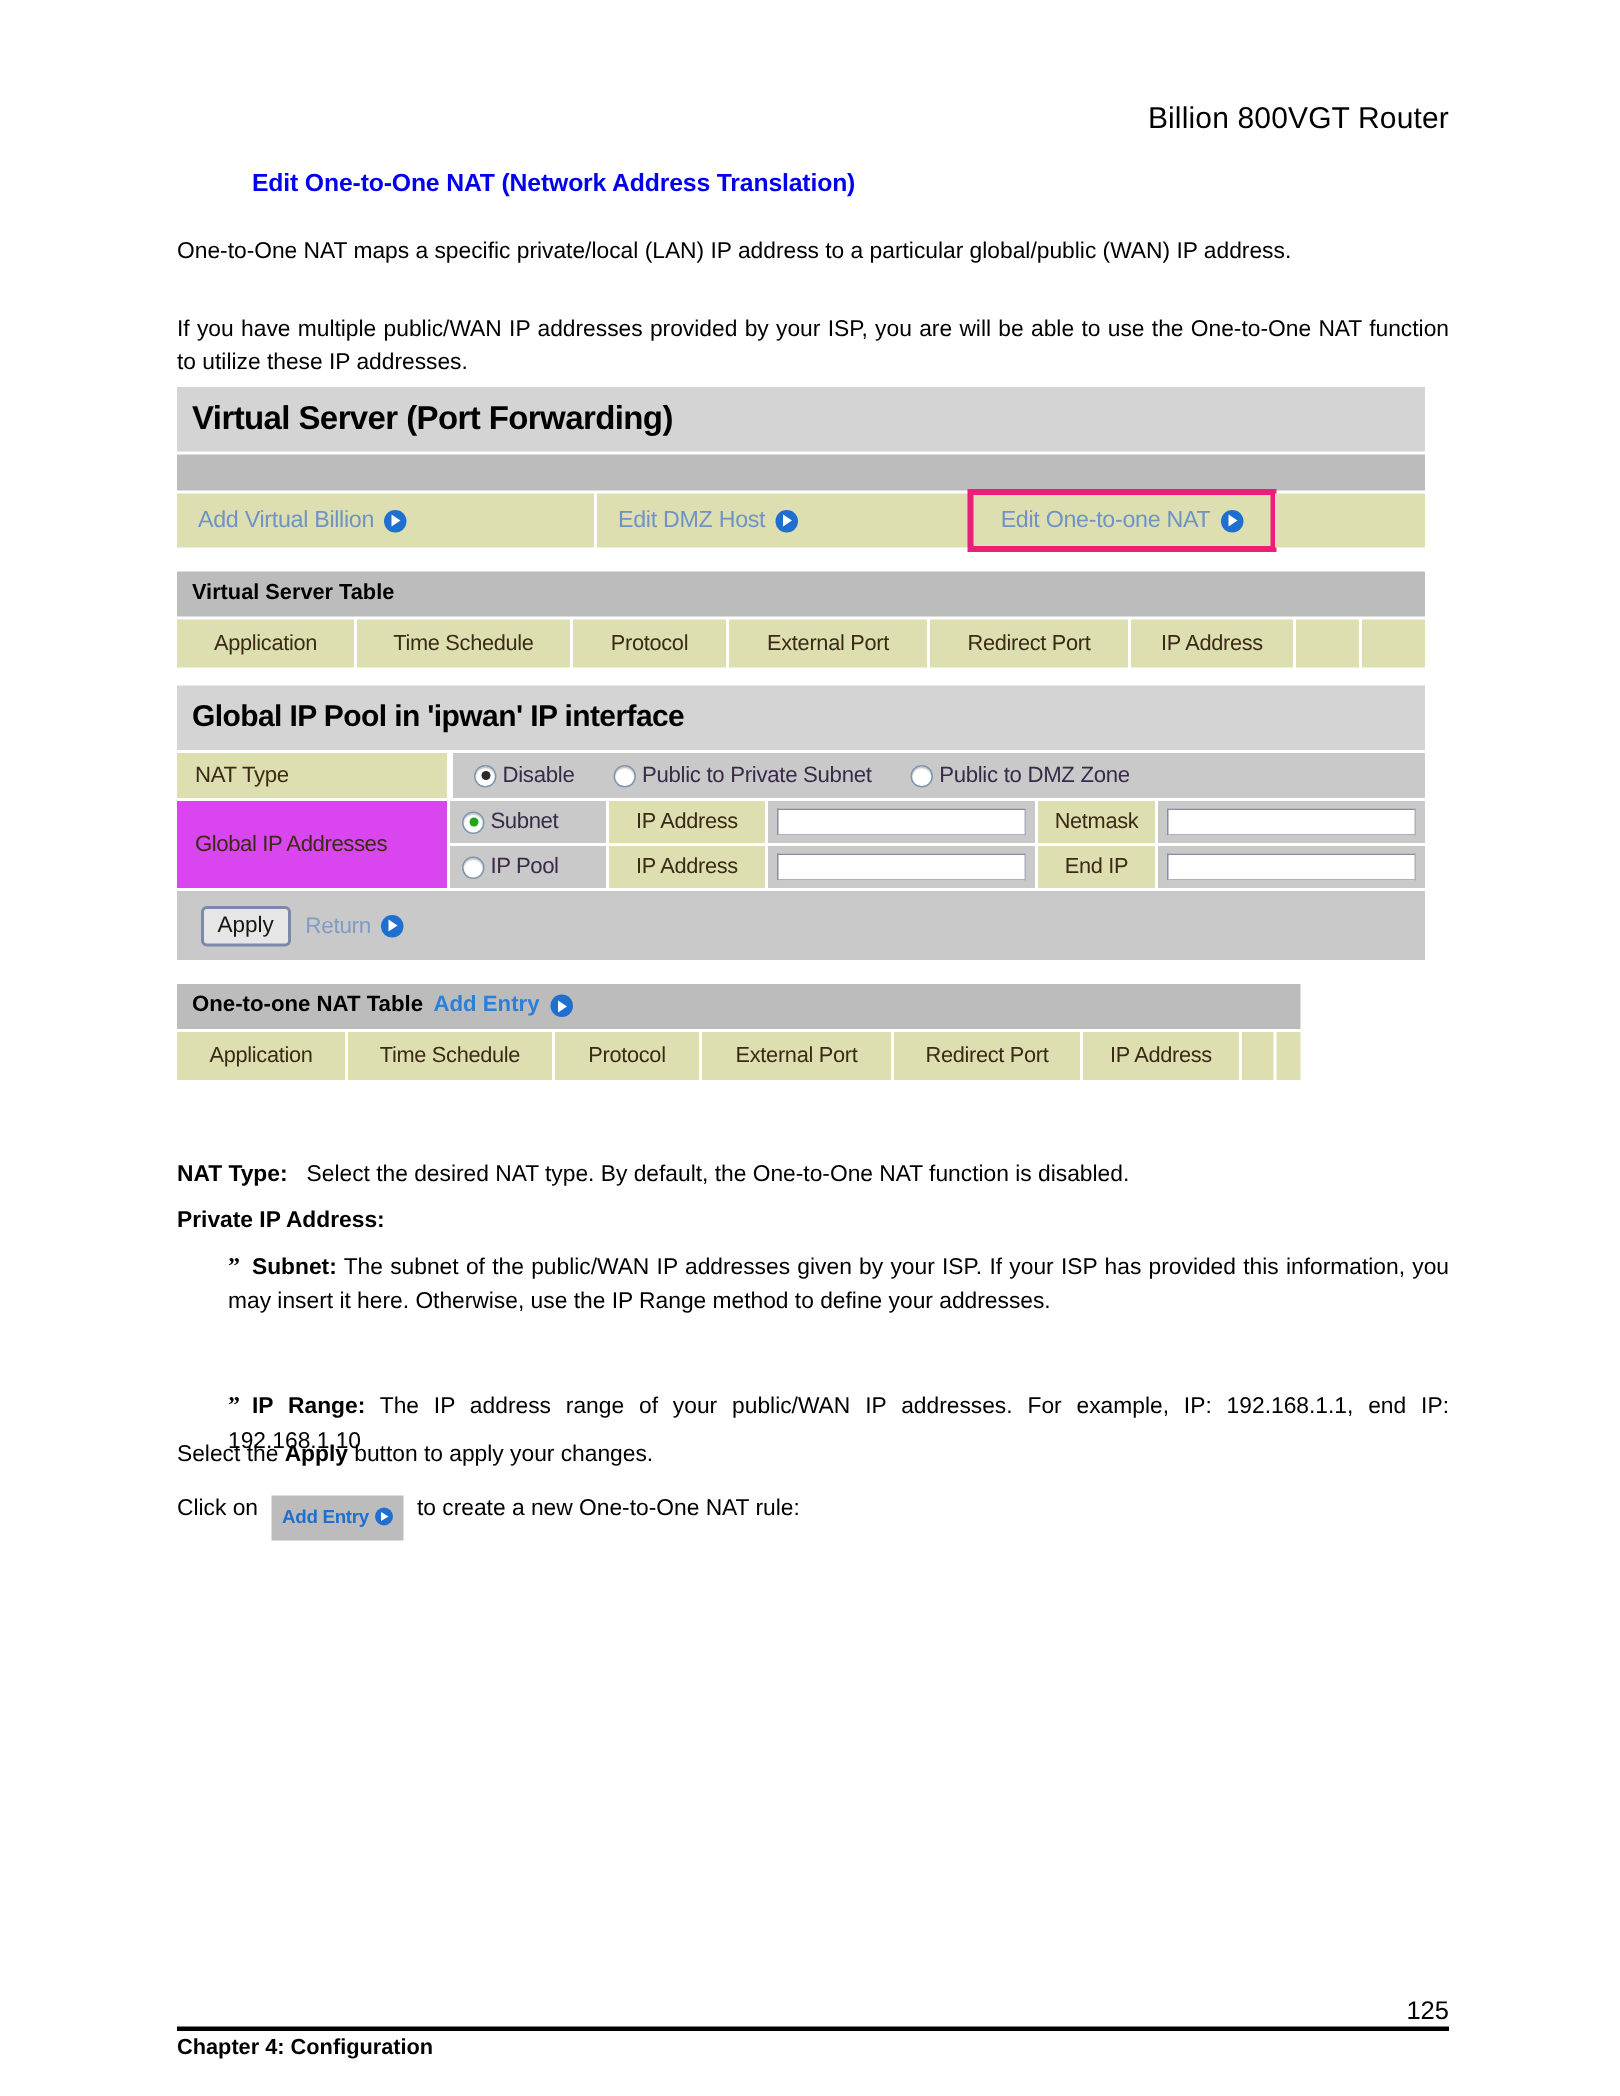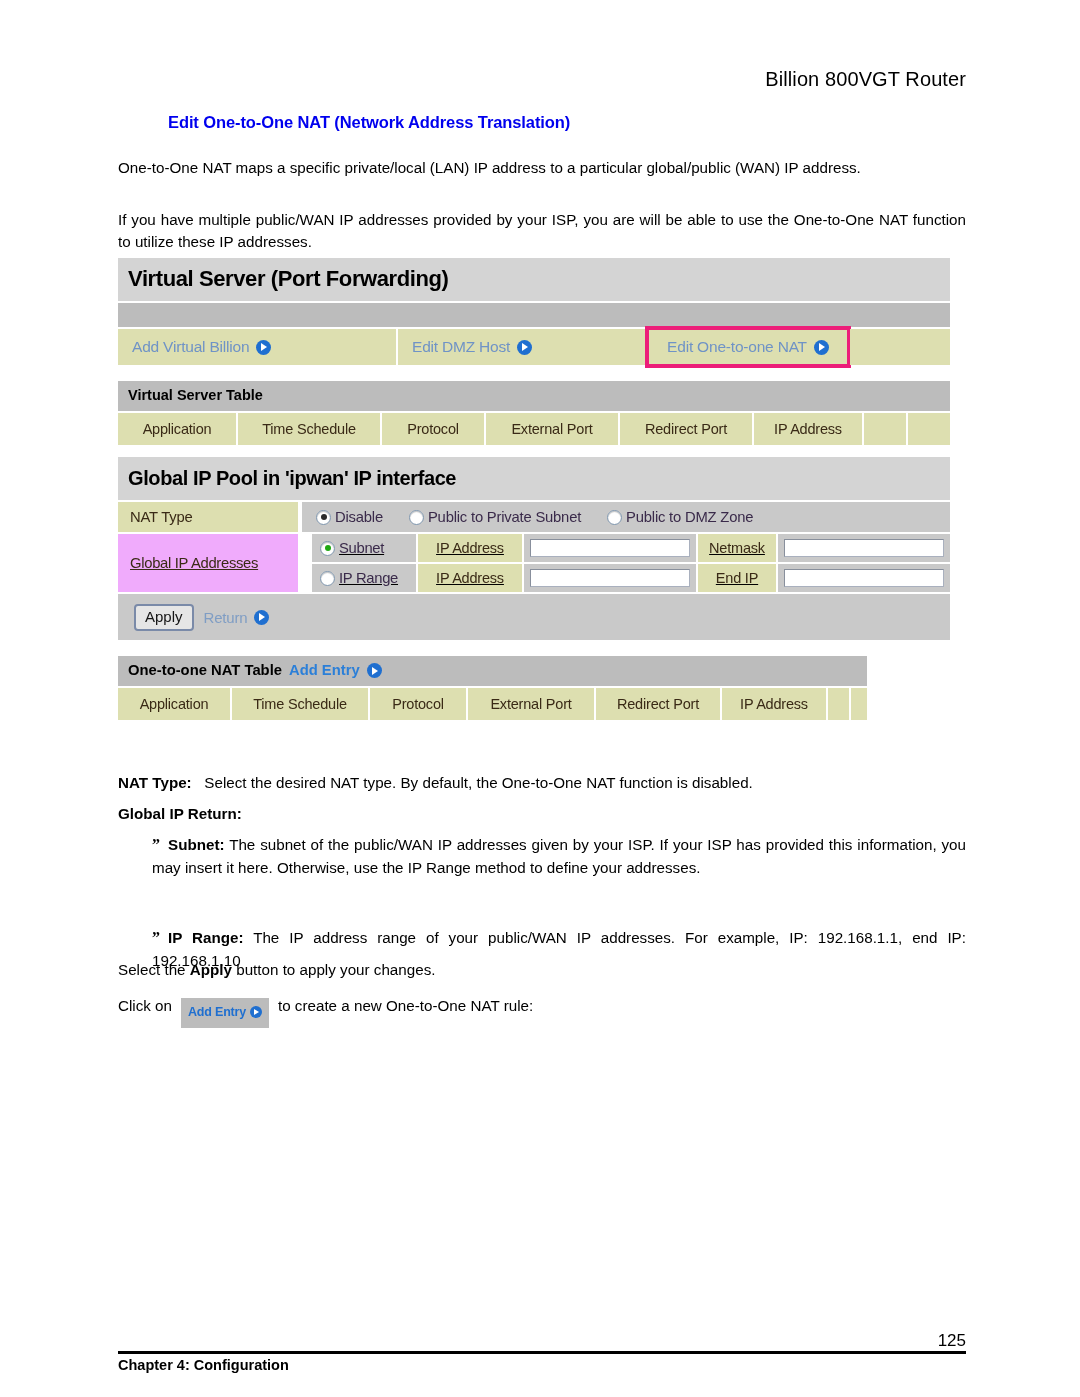--- a/index.html
+++ b/index.html
@@ -253,33 +253,32 @@
     font-size: 14.8px;
     color: #3a2a4a;
     margin-right: 26px;
     white-space: nowrap;
     letter-spacing: -0.2px;
   }
 
   
   .gp-addr { display: flex; margin-top: 2px; }
   .gp-addr-label {
-    background: #f0abfc;
+    background: #d946ef;
     color: #3a2a16;
     width: 180px;
     flex: 0 0 180px;
     display: flex;
     align-items: center;
     padding-left: 12px;
     font-size: 14.8px;
     box-sizing: border-box;
     letter-spacing: -0.3px;
-    text-decoration: underline;
-  }
-  .gp-addr-right { flex: 1 1 auto; margin-left: 14px; text-decoration: underline; }
+  }
+  .gp-addr-right { flex: 1 1 auto; margin-left: 2px; }
   .addr-line { display: flex; height: 28px; }
   .addr-line + .addr-line { margin-top: 2px; }
   .cell-radio {
     background: #c9c9c9;
     width: 104px; flex: 0 0 104px;
     display: flex; align-items: center;
     padding-left: 8px;
     box-sizing: border-box;
     font-size: 14.8px; color: #3a2a4a;
     letter-spacing: -0.3px;
@@ -470,21 +469,21 @@
           </div>
           <div class="cell-k right">Netmask</div>
           <div class="cell-input wide2">
             <input class="textbox" type="text" value="" style="">
           </div>
         </div>
 
         <div class="addr-line">
           <label class="cell-radio">
             <span class="radio"></span>
-            <span>IP Range</span>
+            <span>IP Pool</span>
           </label>
           <div class="cell-k ipaddr">IP Address</div>
           <div class="cell-input wide">
             <input class="textbox" type="text" value="" style="">
           </div>
           <div class="cell-k right">End IP</div>
           <div class="cell-input wide2">
             <input class="textbox" type="text" value="" style="">
           </div>
         </div>
@@ -521,21 +520,21 @@
         <div class="colcell" style="flex:1 1 auto;"></div>
       </div>
     </div>
 
   </div>
 
   <div class="blk t-nattype">
     <b>NAT Type:</b>&nbsp;&nbsp;&nbsp;<span>Select the desired NAT type. By default, the One-to-One NAT function is disabled.</span>
   </div>
 
-  <div class="blk t-globalip">Global IP Return:</div>
+  <div class="blk t-globalip">Private IP Address:</div>
 
   <div class="blk t-subnet">
     <span class="bullet-mark">”</span><b>Subnet:</b> <span>The subnet of the public/WAN IP addresses given by your ISP.  If your ISP has provided this information, you may insert it here.  Otherwise, use the IP Range method to define your addresses.</span>
   </div>
 
   <div class="blk t-iprange">
     <span class="bullet-mark">”</span><b>IP Range:</b> <span>The IP address range of your public/WAN IP addresses. For example, IP: 192.168.1.1, end IP: 192.168.1.10</span>
   </div>
 
   <div class="blk t-apply">

